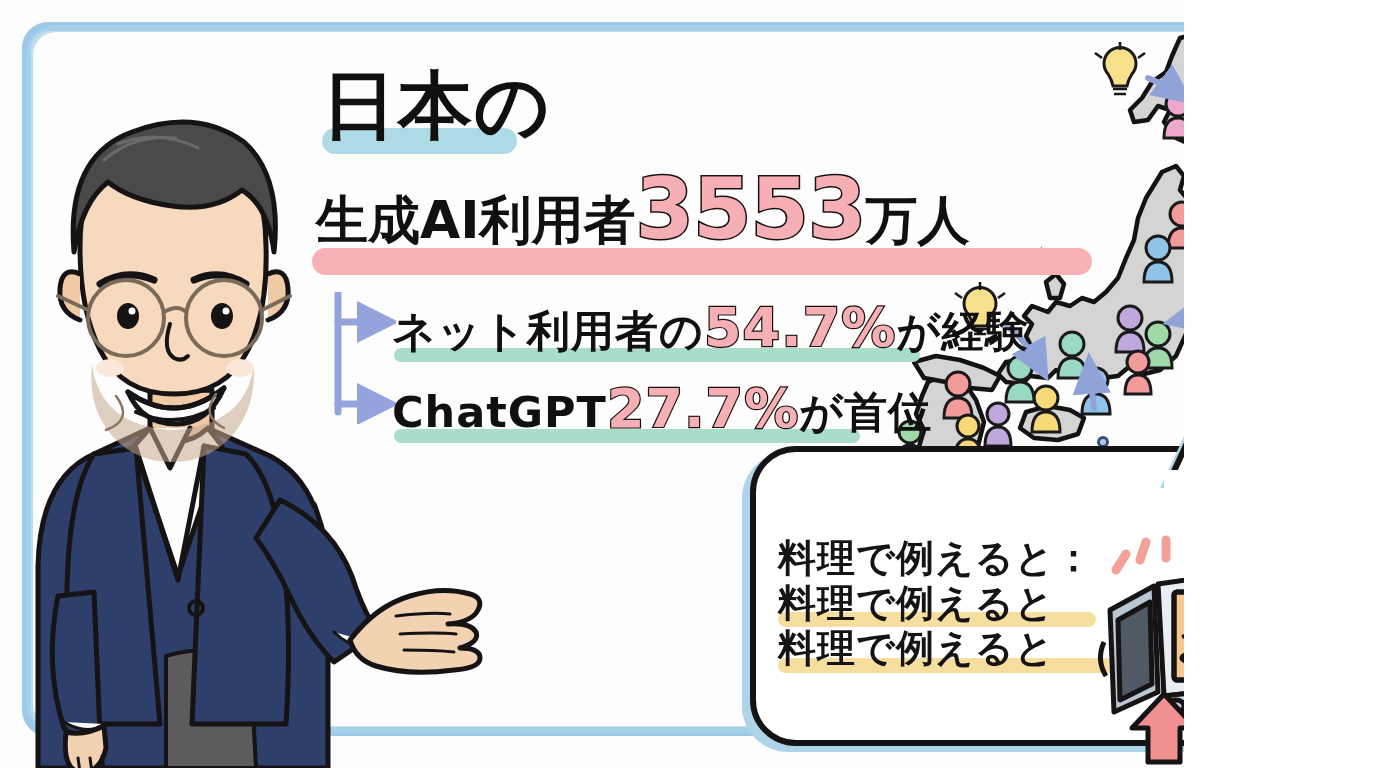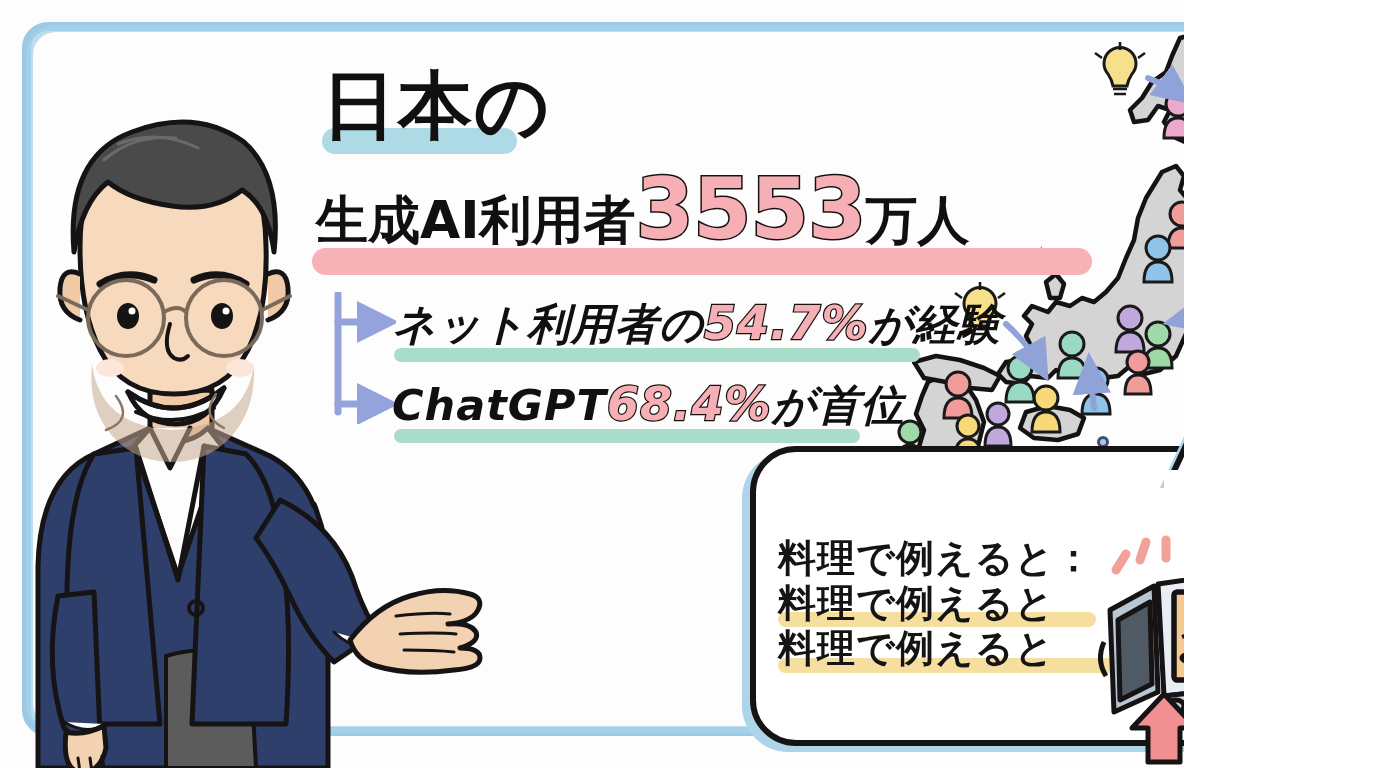--- a/index.html
+++ b/index.html
@@ -29,22 +29,22 @@
   .t2{font-size:52px;letter-spacing:0px;position:relative;z-index:2;}
   .num-pink{color:#F6AFB4;-webkit-text-stroke:3px #17120f;paint-order:stroke fill;
             font-size:84px;letter-spacing:-1px;text-align:center;}
 
   
   .bracket{position:absolute;left:330px;top:292px;width:66px;height:132px;}
 
   .b-line{position:absolute;white-space:nowrap;}
   .b1{left:392px;top:296px;}
   .b2{left:392px;top:377px;}
-  .b-txt{font-size:43px;font-weight:700;color:#12100f;position:relative;z-index:2;letter-spacing:1px;font-style:italic;}
-  .b-num{color:#F6AFB4;-webkit-text-stroke:2.4px #17120f;paint-order:stroke fill;font-size:46px;}
+  .b-txt{font-size:43px;font-weight:700;color:#12100f;position:relative;z-index:2;letter-spacing:1px;}
+  .b-num{color:#F6AFB4;-webkit-text-stroke:2.4px #17120f;paint-order:stroke fill;font-size:54px;}
   .hl-green{position:absolute;height:14px;background:#A9DCC9;border-radius:7px;z-index:0;}
   .g1{left:394px;top:348px;width:526px;}
   .g2{left:394px;top:429px;width:466px;}
 
   
   .map{position:absolute;left:880px;top:26px;width:430px;height:500px;}
 
   
   .bubble-shadow{position:absolute;left:742px;top:452px;width:600px;height:300px;
                  background:#AED4EA;border-radius:46px;}
@@ -255,21 +255,21 @@
   </div>
 
   <span class="hl-green g1"></span>
   <span class="hl-green g2"></span>
 
   <div class="b-line b1">
     <span class="b-txt jp">ネット利用者の</span><span class="b-txt jp b-num">54.7</span><span class="b-txt jp b-num">%</span><span class="b-txt jp">が経験</span>
   </div>
 
   <div class="b-line b2">
-    <span class="b-txt jp">ChatGPT</span><span class="b-txt jp b-num">68.4</span><span class="b-txt jp b-num">%</span><span class="b-txt jp">が首位</span>
+    <span class="b-txt jp">ChatGPT</span><span class="b-txt jp b-num">27.7</span><span class="b-txt jp b-num">%</span><span class="b-txt jp">が首位</span>
   </div>
 
   <div class="bubble-shadow"></div>
   <div class="bubble"></div>
   <div class="bubble-tail">
     <svg width="120" height="92" viewBox="0 0 120 92">
       <path d="M18 88 L58 2 L96 88 Z" fill="#AED4EA" transform="translate(-8,4)"></path>
       <path d="M18 88 L58 2 L96 88 Z" fill="#ffffff" stroke="#151314" stroke-width="6" stroke-linejoin="round"></path>
       <rect x="14" y="74" width="90" height="22" fill="#ffffff"></rect>
     </svg>

